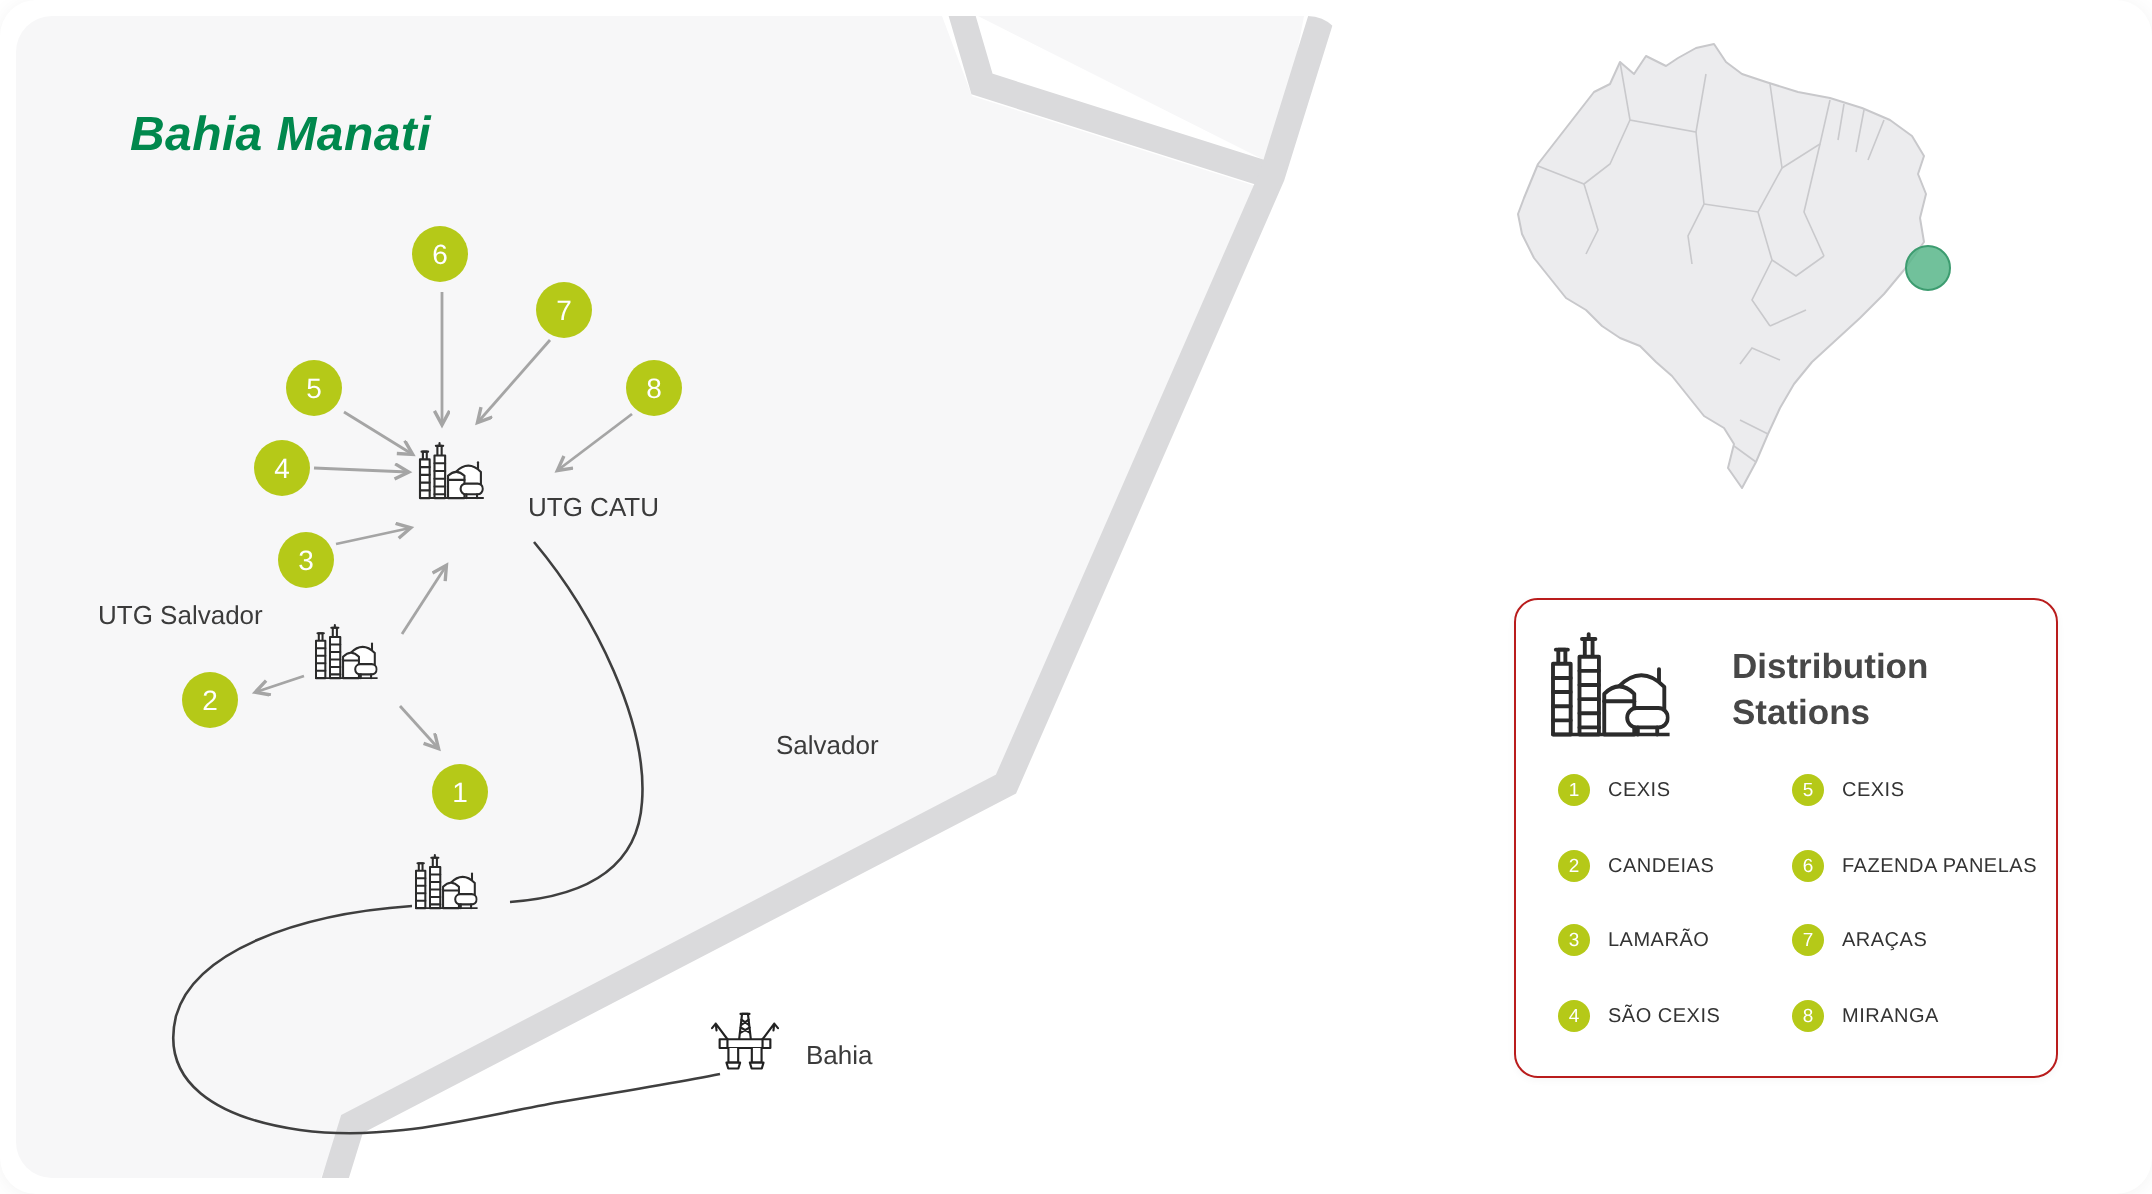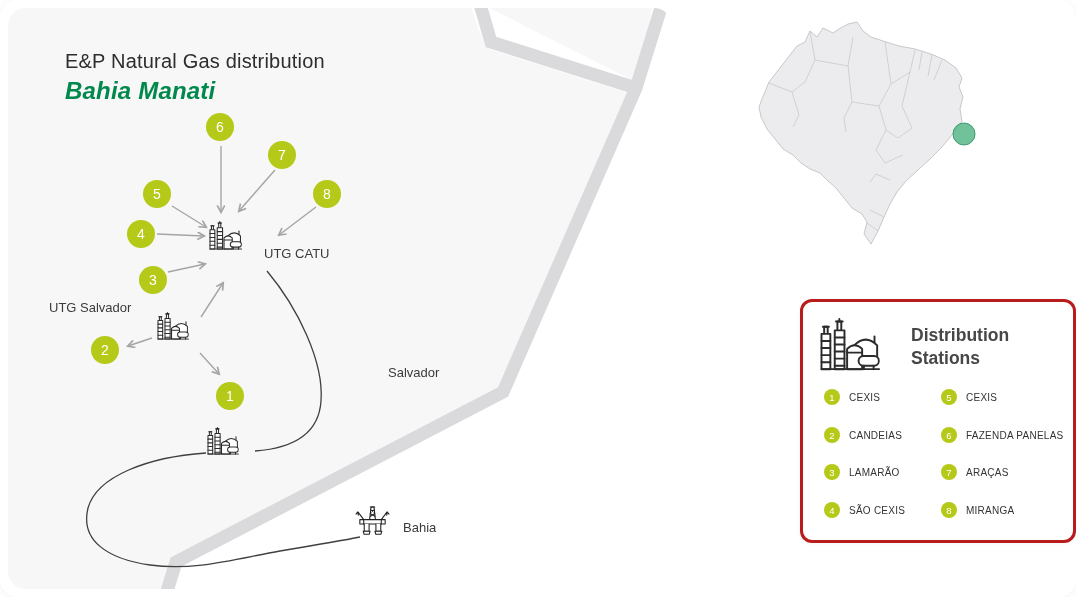--- a/index.html
+++ b/index.html
@@ -8,22 +8,22 @@
          box-shadow:0 1px 10px rgba(0,0,0,.05);overflow:hidden;}
   .map-svg{position:absolute;left:0;top:0;}
   .title-block{position:absolute;left:65px;top:50px;line-height:1.15;}
   .title-line1{font-size:20px;color:#2d2d2d;letter-spacing:.2px;}
   .title-line2{font-size:24px;color:#00884d;font-weight:700;font-style:italic;margin-top:4px;letter-spacing:.2px;}
   .marker{position:absolute;width:28px;height:28px;border-radius:50%;background:#b5c918;
           color:#fff;font-size:14px;display:flex;align-items:center;justify-content:center;}
   .map-label{position:absolute;font-size:13px;color:#3b3b3b;white-space:nowrap;}
   .icon-abs{position:absolute;}
   .brazil{position:absolute;left:752px;top:20px;}
-  .legend{position:absolute;left:800px;top:299px;width:270px;height:238px;background:#fff;
-          border:3px solid #b91c1c;border-radius:12px;box-shadow:0 1px 4px rgba(0,0,0,.04);}
+  .legend{position:absolute;left:757px;top:299px;width:270px;height:238px;background:#fff;
+          border:1px solid #b91c1c;border-radius:12px;box-shadow:0 1px 4px rgba(0,0,0,.04);}
   .legend-icon{position:absolute;left:13px;top:16px;}
   .legend-title{position:absolute;left:108px;top:22px;font-size:17.5px;font-weight:700;color:#474747;line-height:1.3;}
   .legend-item{position:absolute;display:flex;align-items:center;}
   .legend-item .dot{width:16px;height:16px;border-radius:50%;background:#b5c918;color:#fff;
           font-size:9.5px;display:flex;align-items:center;justify-content:center;flex:0 0 16px;}
   .legend-item .lbl{margin-left:9px;font-size:10px;color:#333;letter-spacing:.25px;white-space:nowrap;}
   .li-c1{left:21px;} .li-c2{left:138px;}
 </style>
 </head>
 <body>
@@ -96,21 +96,20 @@
       <path d="M172,206 L206,227" marker-end="url(#ah)"></path>
       <path d="M157,234 L204,236" marker-end="url(#ah)"></path>
       <path d="M168,272 L205,264" marker-end="url(#ah)"></path>
       <path d="M201,317 L223,283" marker-end="url(#ah)"></path>
       <path d="M152,338 L128,346" marker-end="url(#ah)"></path>
       <path d="M200,353 L219,374" marker-end="url(#ah)"></path>
     </g>
   </svg>
 
   <div class="title-block">
-    <div class="title-line1">E&amp;P Natural Gas distribution</div>
     <div class="title-line2">Bahia Manati</div>
   </div>
 
   <div class="marker" style="left:216px;top:382px">1</div>
   <div class="marker" style="left:91px;top:336px">2</div>
   <div class="marker" style="left:139px;top:266px">3</div>
   <div class="marker" style="left:127px;top:220px">4</div>
   <div class="marker" style="left:143px;top:180px">5</div>
   <div class="marker" style="left:206px;top:113px">6</div>
   <div class="marker" style="left:268px;top:141px">7</div>

